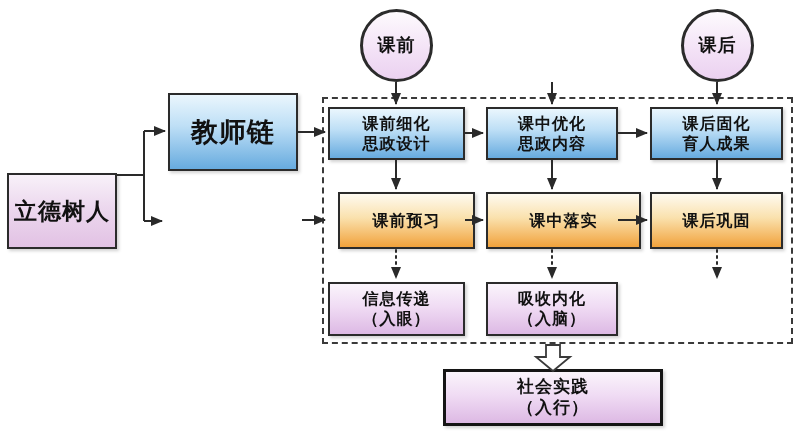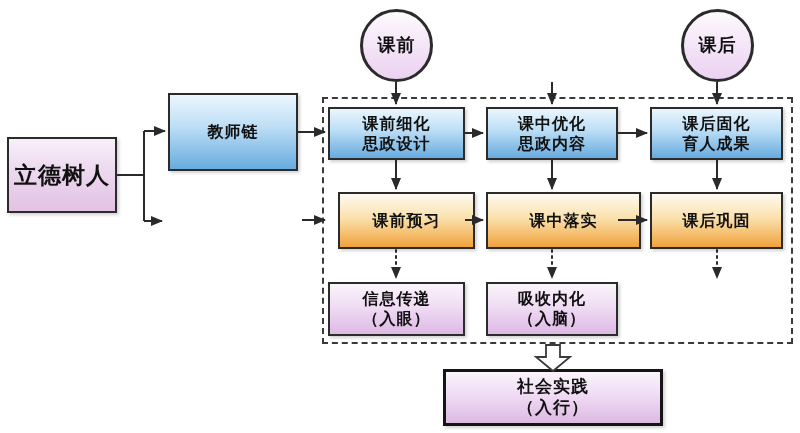--- a/index.html
+++ b/index.html
@@ -12,28 +12,28 @@
     border:2px solid #2b2b2b;
     display:flex;flex-direction:column;align-items:center;justify-content:center;
     font-weight:bold;color:#111;text-align:center;line-height:1.22;
     letter-spacing:1px;
     box-shadow:2px 2px 3px rgba(0,0,0,0.18);
     z-index:2;
   }
   .blue{background:linear-gradient(180deg,#eaf6fd 0%,#bedff6 42%,#67abdf 100%);}
   .orange{background:linear-gradient(180deg,#fefaf0 0%,#fae1ad 45%,#f1a23c 100%);}
   .lav{background:linear-gradient(180deg,#faf4fb 0%,#f0dcf4 45%,#ddb9e4 100%);}
-  .rootlav{background:linear-gradient(180deg,#f8f1f9 0%,#ecd8ee 45%,#e2c2e4 100%);}
+  .rootlav{background:linear-gradient(180deg,#f8f1f9 0%,#ecd8ee 45%,#e2c2e4 100%);margin-top:36px;}
   .circle{
     border-radius:50%;border:3px solid #2b2b2b;box-shadow:none;
     background:linear-gradient(180deg,#fdfafd 0%,#f4e4f7 52%,#ebd1f0 100%);
     font-size:18px;
   }
   .root-node{font-size:23px;}
-  .chain-node{font-size:16px;}
+  .chain-node{font-size:27px;}
   .grid-node{font-size:16px;}
   .practice-node{font-size:17px;border-width:3px;border-color:#151515;}
   .dashed-frame{
     position:absolute;box-sizing:border-box;border:2px dashed #3a3a3a;
     background:transparent;z-index:1;
   }
   #wires{position:absolute;left:0;top:0;z-index:3;pointer-events:none;}
 </style>
 </head>
 <body>

